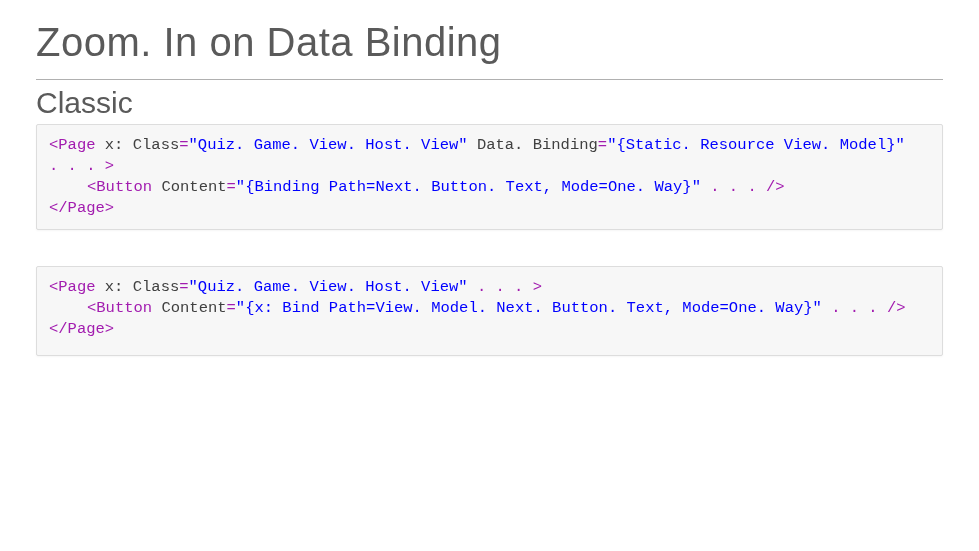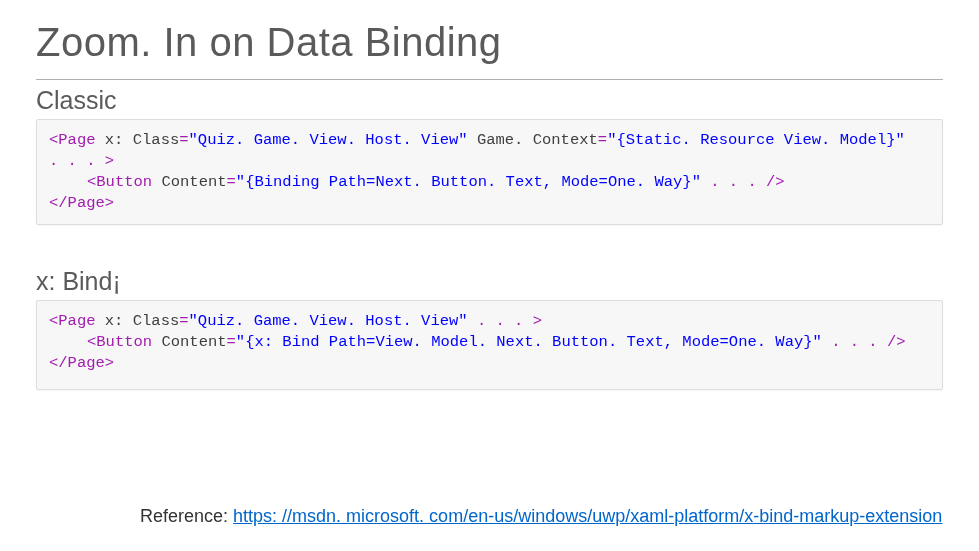--- a/index.html
+++ b/index.html
@@ -1,20 +1,20 @@
 <!DOCTYPE html>
 <html><head>
 <meta charset="utf-8">
 <style>
   * { box-sizing: border-box; margin: 0; padding: 0; }
   html, body { width: 979px; height: 551px; background: #fff; font-family: "Segoe UI Light", "Segoe UI", -apple-system, Helvetica, Arial, sans-serif; }
   .slide { width: 979px; height: 551px; background: #fff; position: relative; padding: 20px 36px 0 36px; }
   .title { font-size: 40px; font-weight: 300; color: #5a5a5a; letter-spacing: 0.5px; margin-bottom: 14px; }
   .rule { border: none; border-top: 1px solid #b0b0b0; margin: 0 0 6px 0; }
-  .subhead { font-size: 25px; font-weight: 400; color: #5a5a5a; margin: 6px 0 4px 0; }
+  .subhead { font-size: 30px; font-weight: 400; color: #5a5a5a; margin: 6px 0 4px 0; }
   .codebox { background: #f7f7f7; border: 1px solid #ddd; border-radius: 2px; padding: 10px 12px 10px 12px; font-family: Consolas, "Courier New", monospace; font-size: 15.5px; line-height: 1.35; color: #222; width: 100%; min-height: 90px; box-shadow: 0 1px 2px rgba(0,0,0,0.04); }   
   .codebox .a  { color: #404040; }   
   .codebox .v  { color: #0000ff; }   
   .codebox .bk { color: #a21caf; }      
   .gap { height: 36px; }
   .ref { position: absolute; bottom: 24px; left: 140px; font-size: 18px; color: #333; font-weight: 400; }
   .ref a { color: #0066cc; text-decoration: underline; }
   .ind1 { display: inline-block; width: 38px; }
 </style>
 </head>
@@ -22,46 +22,42 @@
 
 <div class="slide">
 
   <div class="title">Zoom. In on Data Binding</div>
   <hr class="rule">
 
   <div class="subhead">Classic</div>
 
   <div class="codebox">
     <div>
-      <span class="bk">&lt;Page</span><span class="a"> x: Class</span><span class="bk">=</span><span class="v">"Quiz. Game. View. Host. View"</span><span class="a"> Game. Context</span><span class="bk">=</span><span class="v">"{Static. Resource View. Model}"</span>
+      <span class="bk">&lt;Page</span><span class="a"> x: Class</span><span class="bk">=</span><span class="v">"Quiz. Game. View. Host. View"</span><span class="a"> Data. Binding</span><span class="bk">=</span><span class="v">"{Static. Resource View. Model}"</span>
     </div>
     <div>
       <span class="bk">. . . &gt;</span>
     </div>
     <div>
       <span class="ind1"></span><span class="bk">&lt;Button</span><span class="a"> Content</span><span class="bk">=</span><span class="v">"{Binding Path=Next. Button. Text, Mode=One. Way}"</span><span class="bk"> . . . /&gt;</span>
     </div>
     <div>
       <span class="bk">&lt;/Page&gt;</span>
     </div>
   </div>
 
   <div class="gap"></div>
 
-  <div class="subhead">x: Bind¡</div>
 
   <div class="codebox">
     <div>
       <span class="bk">&lt;Page</span><span class="a"> x: Class</span><span class="bk">=</span><span class="v">"Quiz. Game. View. Host. View"</span><span class="bk"> . . . &gt;</span>
     </div>
     <div>
       <span class="ind1"></span><span class="bk">&lt;Button</span><span class="a"> Content</span><span class="bk">=</span><span class="v">"{x: Bind Path=View. Model. Next. Button. Text, Mode=One. Way}"</span><span class="bk"> . . . /&gt;</span>
     </div>
     <div>
       <span class="bk">&lt;/Page&gt;</span>
     </div>
   </div>
 
-  <div class="ref">
-    <span>Reference: </span><a href="#">https: //msdn. microsoft. com/en-us/windows/uwp/xaml-platform/x-bind-markup-extension</a>
-  </div>
 
 </div>
 
 </body></html>

